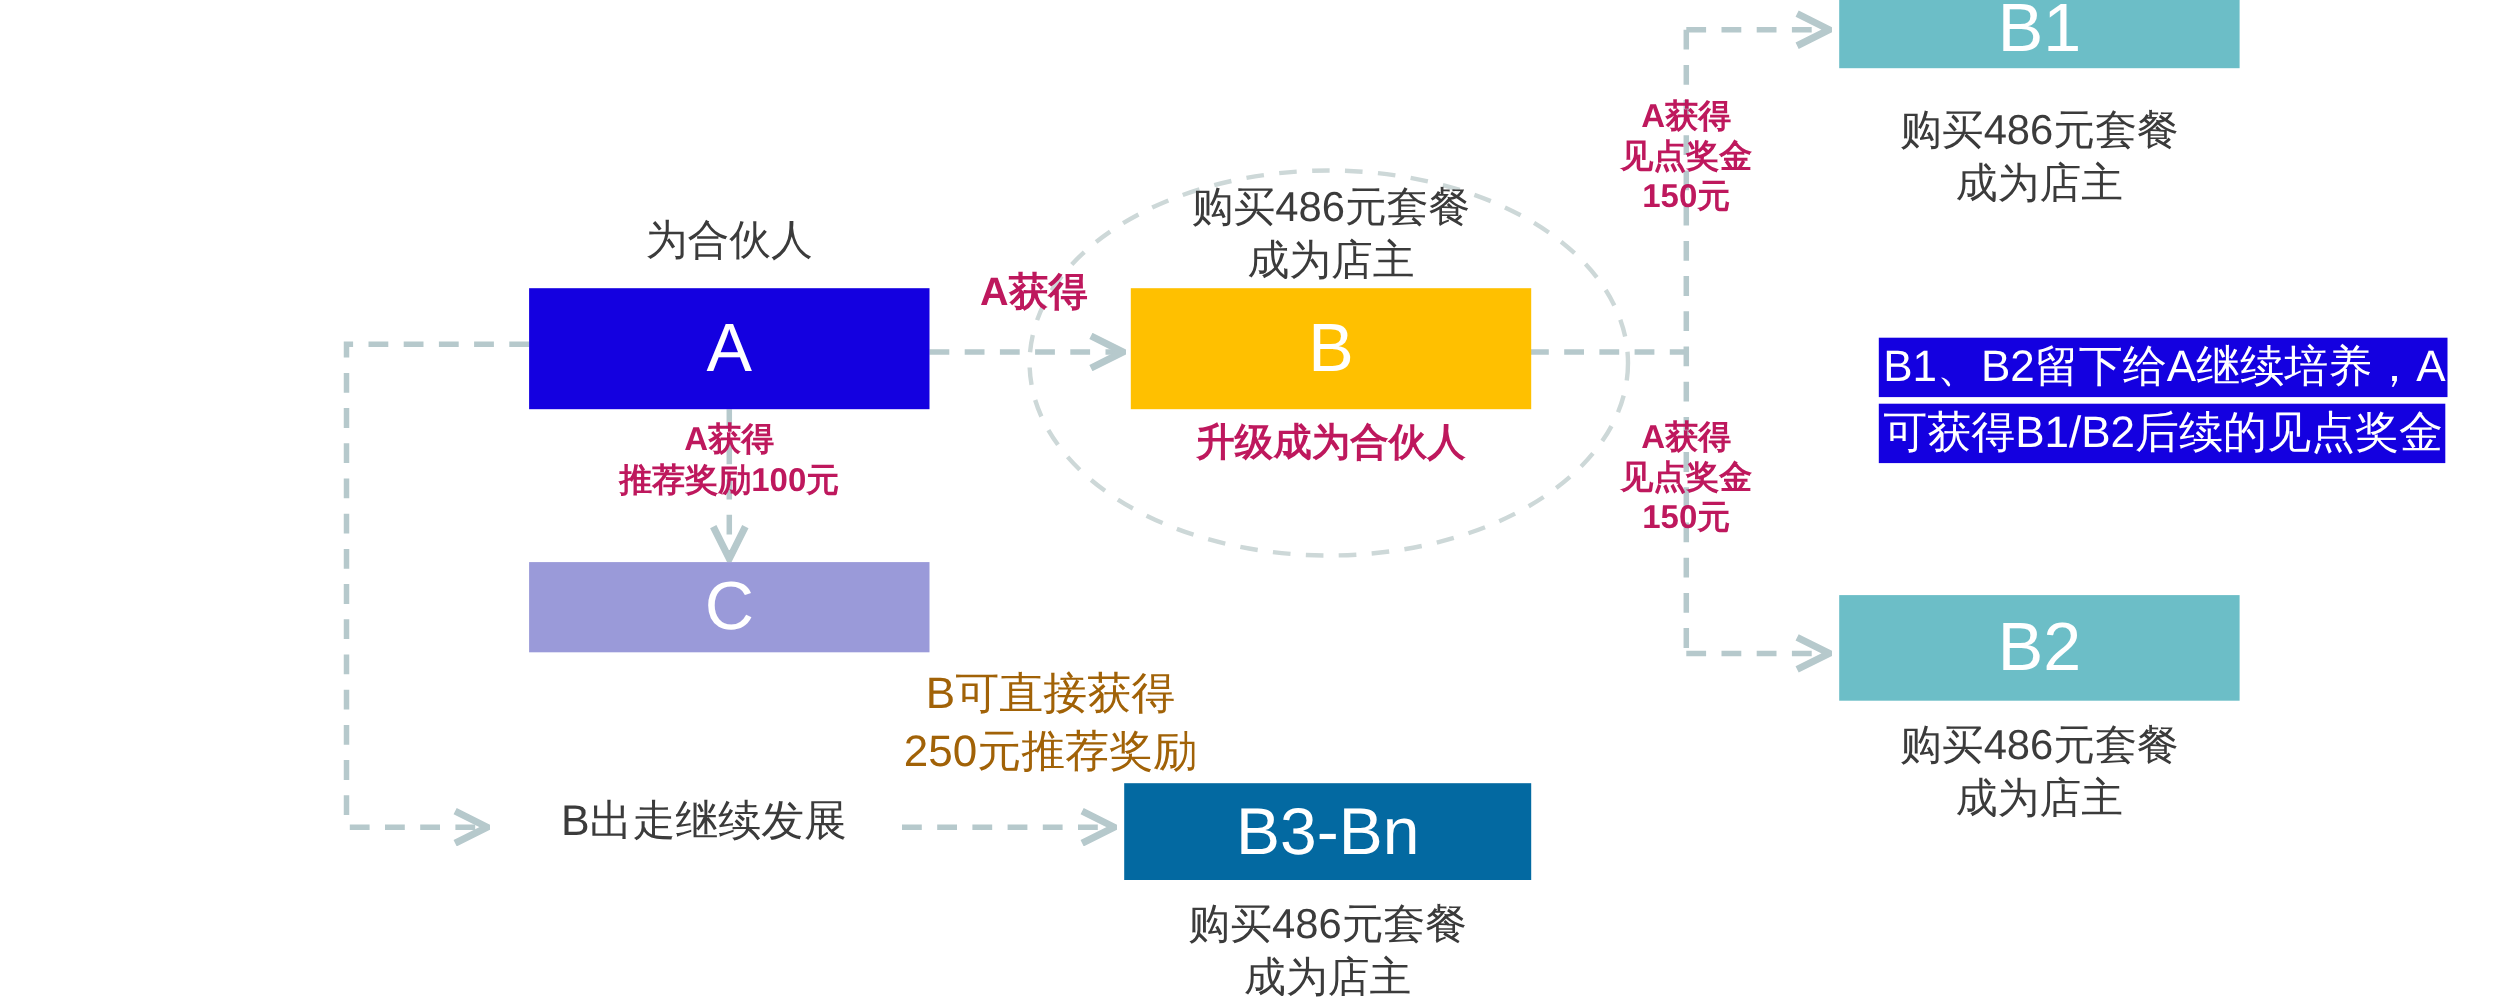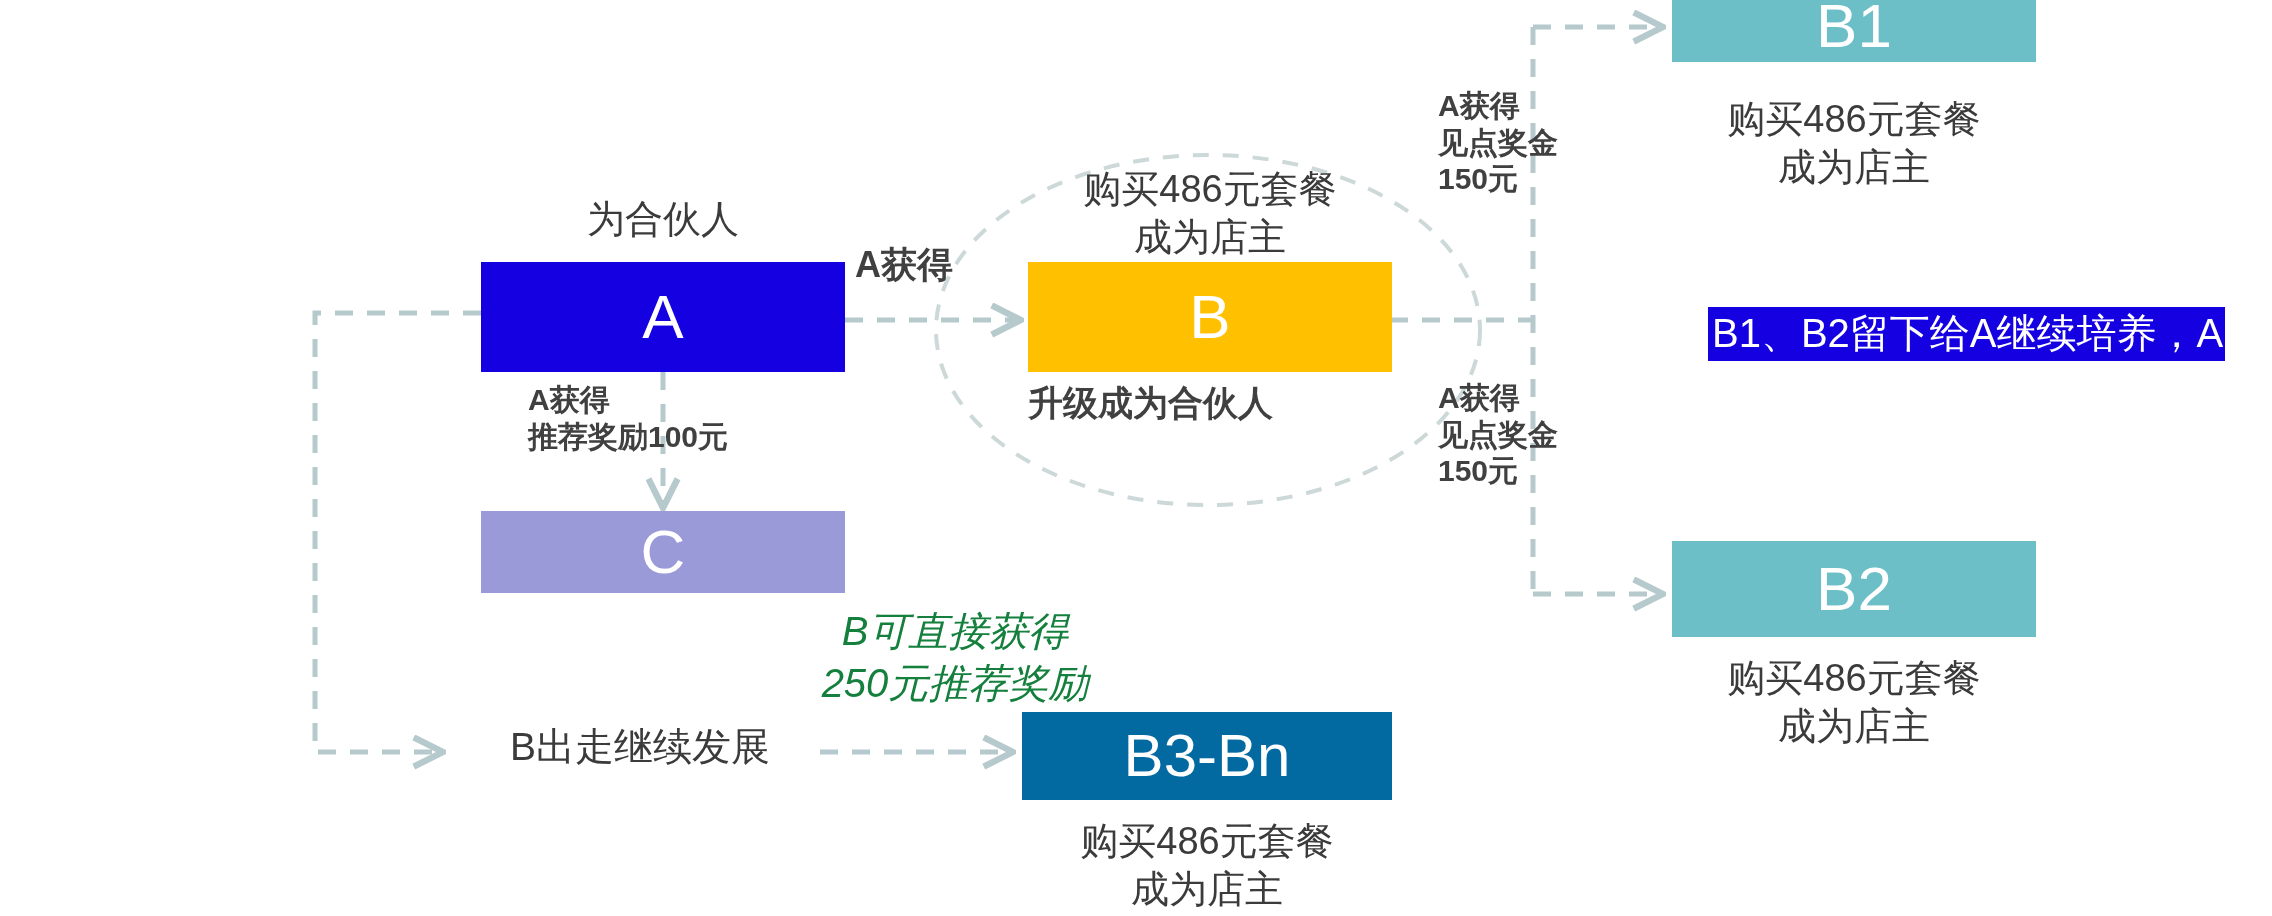--- a/index.html
+++ b/index.html
@@ -58,42 +58,42 @@
   .caption {
     position: absolute;
     text-align: center;
     color: #3B3B3B;
     font-size: 38px;
     line-height: 1.25;
     white-space: pre-line;
   }
   .label-red {
     position: absolute;
-    color: #404040;
+    text-align: center;
+    color: #be185d;
     font-size: 30px;
     font-weight: bold;
     line-height: 1.22;
     white-space: pre-line;
   }
   .label-dark {
     position: absolute;
     text-align: center;
     color: #3B3B3B;
     font-size: 38px;
     line-height: 1.25;
     white-space: pre-line;
   }
   .label-blue {
     position: absolute;
     text-align: center;
-    color: #15803d;
+    color: #a16207;
     font-size: 40px;
     line-height: 1.3;
     white-space: pre-line;
-    font-style: italic;
   }
   .highlight-block {
     position: absolute;
     display: flex;
     flex-direction: column;
     align-items: flex-start;
     gap: 6px;
     font-size: 40px;
     line-height: 1.15;
   }
@@ -187,15 +187,16 @@
 见点奖金
 150元</div>
 
   <div class="label-blue" style="left:740px; top:605px; width:430px;">B可直接获得
 250元推荐奖励</div>
 
   <div class="label-dark" style="left:460px; top:723px; width:360px; font-size:39px;">B出走继续发展</div>
 
   <div class="highlight-block" style="left:1708px; top:307px;">
     <span>B1、B2留下给A继续培养，A</span>
+    <span>可获得B1/B2后续的见点奖金</span>
   </div>
 
 </div>
 
 </body></html>

